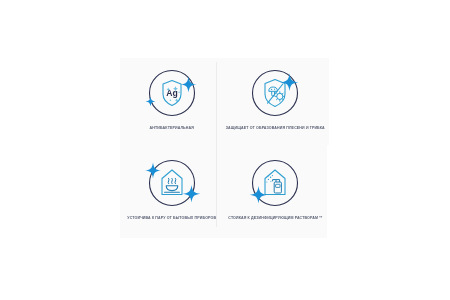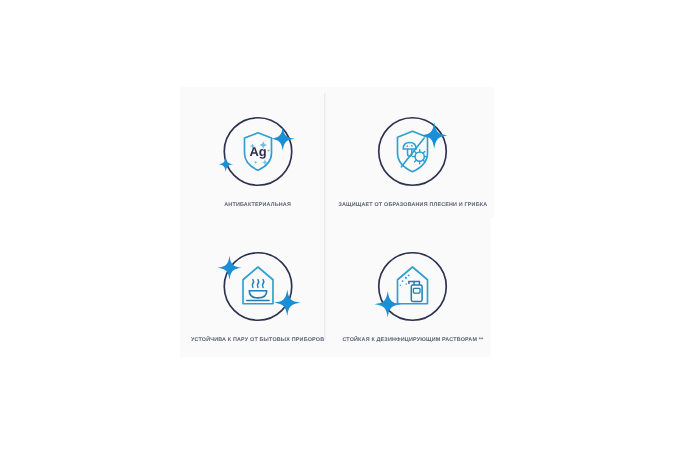--- a/index.html
+++ b/index.html
@@ -43,21 +43,21 @@
     height: 180px;
     display: grid;
     grid-template-columns: 1fr 1fr;
     grid-template-rows: 1fr 1fr;
   }
   .feature-cell {
     position: relative;
     display: flex;
     flex-direction: column;
     align-items: center;
-    justify-content: center;
+    justify-content: flex-start;
     padding-top: 9px;
     box-sizing: border-box;
   }
 
   
   #column-divider {
     position: absolute;
     left: 216px;
     top: 62px;
     width: 1px;

